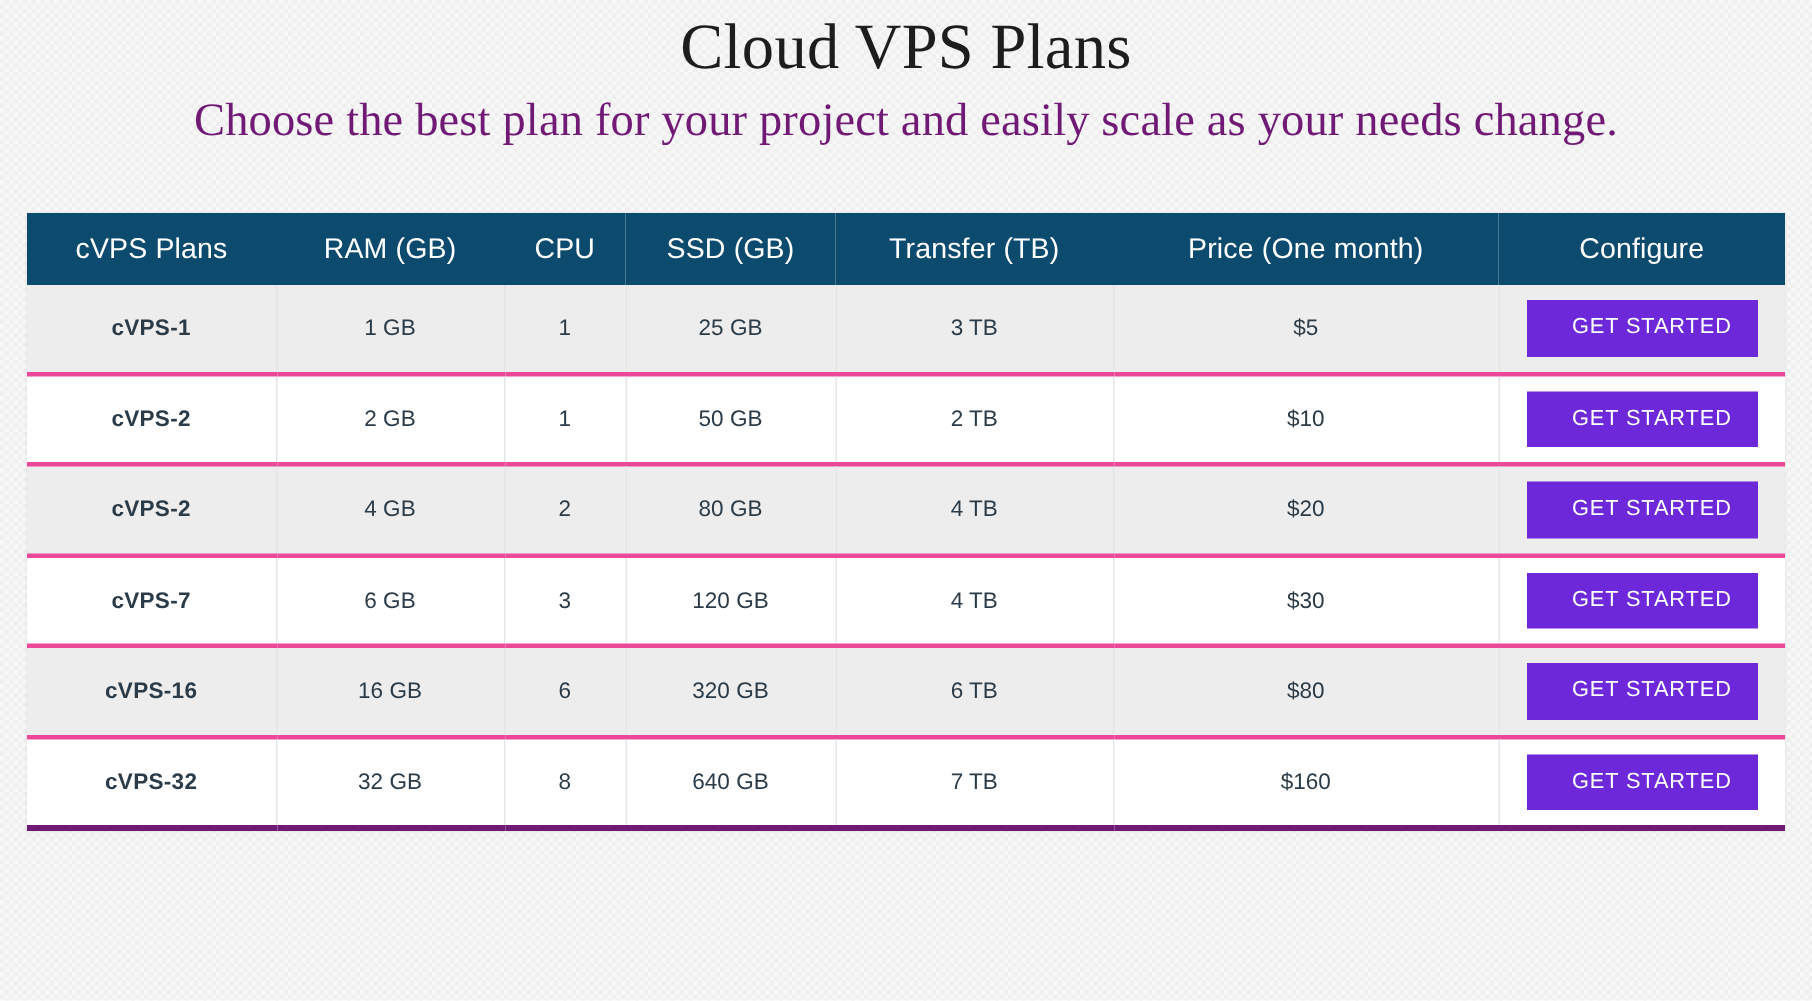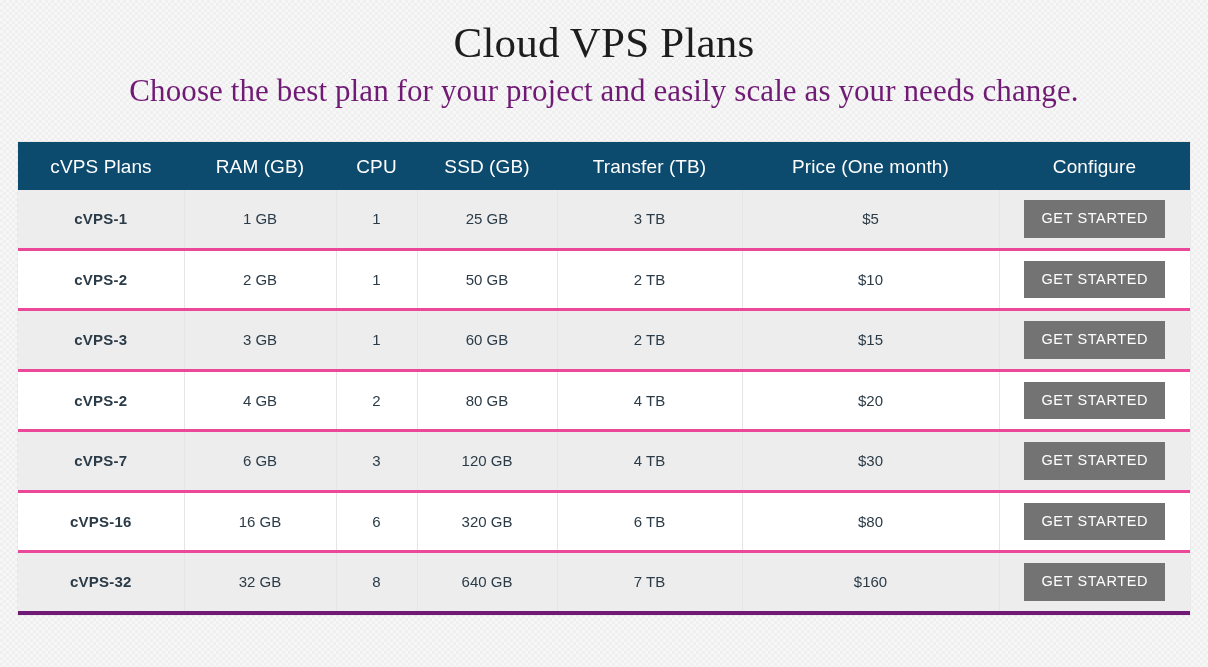--- a/index.html
+++ b/index.html
@@ -29,21 +29,21 @@
   
   .heading-block {
     position: absolute;
     top: 0;
     left: 0;
     width: 1208px;
     text-align: center;
   }
   .page-title {
     margin: 0;
-    padding-top: 19px;
+    padding-top: 8px;
     font-family: "Liberation Serif", "DejaVu Serif", serif;
     font-size: 43px;
     font-weight: 400;
     line-height: 1.12;
     color: #1d1d1d;
     letter-spacing: 0.2px;
   }
   .page-subtitle {
     margin: 0;
     padding-top: 6px;
@@ -118,28 +118,28 @@
   col.c-plan     { width: 166px; }
   col.c-ram      { width: 152px; }
   col.c-cpu      { width: 81px;  }
   col.c-ssd      { width: 140px; }
   col.c-transfer { width: 185px; }
   col.c-price    { width: 257px; }
   col.c-config   { width: 191px; }
 
   .cta-btn {
     display: inline-block;
-    background: #737373;
+    background: #6d28d9;
     color: #ffffff;
     font-family: "Liberation Sans", sans-serif;
     font-size: 14.5px;
     font-weight: 400;
     letter-spacing: 0.6px;
     line-height: 1;
-    padding: 11px 17px 12px 17px;
+    padding: 11px 17px 12px 30px;
     border: none;
     border-radius: 0;
     cursor: pointer;
     white-space: nowrap;
     text-transform: none;
   }
 </style>
 </head>
 <body>
 
@@ -191,31 +191,20 @@
           <td>2 GB</td>
           <td>1</td>
           <td>50 GB</td>
           <td>2 TB</td>
           <td>$10</td>
           <td>
             <button class="cta-btn">GET STARTED</button>
           </td>
         </tr>
 
-        <tr>
-          <td class="plan-name">cVPS-3</td>
-          <td>3 GB</td>
-          <td>1</td>
-          <td>60 GB</td>
-          <td>2 TB</td>
-          <td>$15</td>
-          <td>
-            <button class="cta-btn">GET STARTED</button>
-          </td>
-        </tr>
 
         <tr>
           <td class="plan-name">cVPS-2</td>
           <td>4 GB</td>
           <td>2</td>
           <td>80 GB</td>
           <td>4 TB</td>
           <td>$20</td>
           <td>
             <button class="cta-btn">GET STARTED</button>

